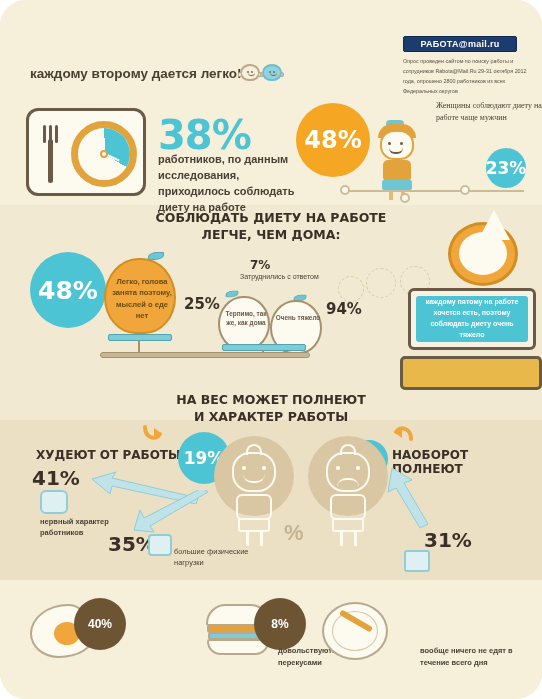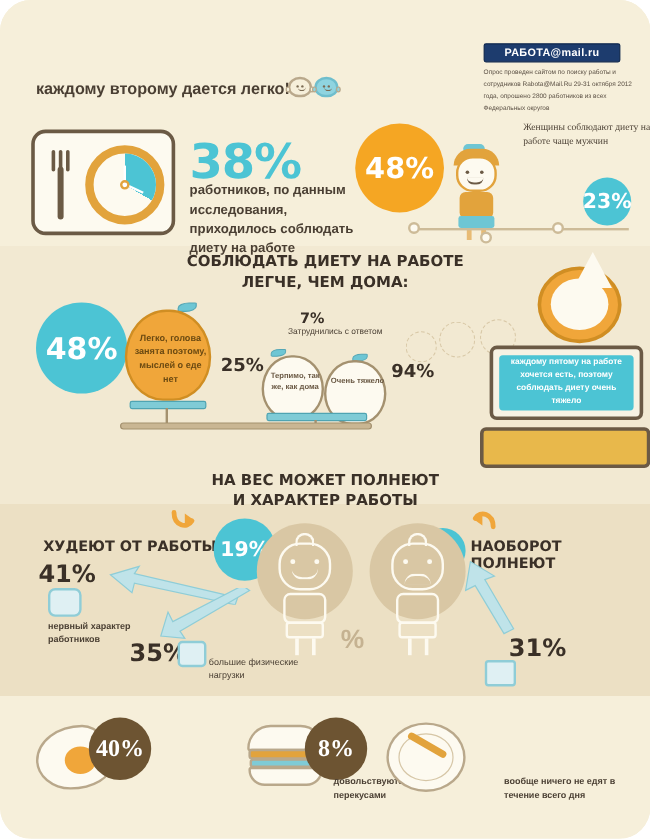--- a/index.html
+++ b/index.html
@@ -223,21 +223,21 @@
   .pctsign{position:absolute;left:284px;top:520px;font-size:22px;color:#c5b291;font-weight:bold;}
 
   .arrow-tl{position:absolute;left:90px;top:470px;width:110px;height:34px;}
   .arrow-bl{position:absolute;left:132px;top:490px;width:78px;height:48px;}
   .arrow-r {position:absolute;left:382px;top:466px;width:50px;height:64px;}
 
   .swirl{position:absolute;width:22px;height:22px;}
   .swirl.s1{left:142px;top:424px;}
   .swirl.s2{left:392px;top:420px;}
   .bcirc{position:absolute;width:52px;height:52px;border-radius:50%;background:#6d5432;display:flex;align-items:center;justify-content:center;}
-  .bcirc span{color:#fff;font-size:20px;font-weight:bold;font-family:Liberation Serif, serif;}
+  .bcirc span{color:#fff;font-size:12px;font-weight:bold;font-family:Liberation Sans, sans-serif;}
   .btext{position:absolute;width:108px;font-size:7.5px;line-height:1.55;color:#4a3f33;font-weight:bold;}
 
   .egg{position:absolute;left:30px;top:604px;width:64px;height:54px;background:#fdfaf0;border:2px solid #b9a88b;
      border-radius:60% 40% 55% 45%/55% 60% 40% 45%;}
   .egg .yolk{position:absolute;left:22px;top:16px;width:26px;height:23px;border-radius:50%;background:#f0a63a;}
 
   .burger{position:absolute;left:206px;top:604px;width:64px;height:52px;}
   .burger .bun-top{position:absolute;left:0;top:0;width:64px;height:22px;background:#fdfaf0;border:2px solid #b9a88b;border-radius:32px 32px 4px 4px;}
   .burger .patty{position:absolute;left:1px;top:20px;width:62px;height:9px;background:#e2a33c;border:2px solid #b9a88b;border-radius:3px;}
   .burger .cheese{position:absolute;left:2px;top:28px;width:60px;height:8px;background:#7fcbd6;border:2px solid #b9a88b;border-radius:3px;}

